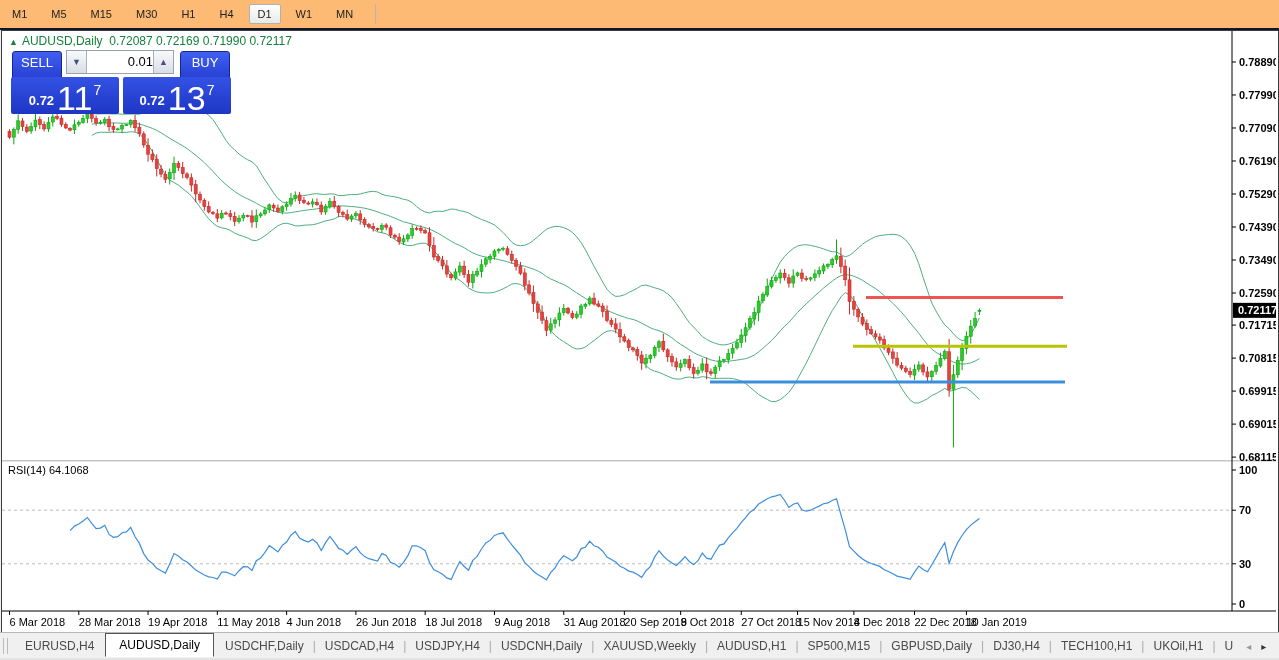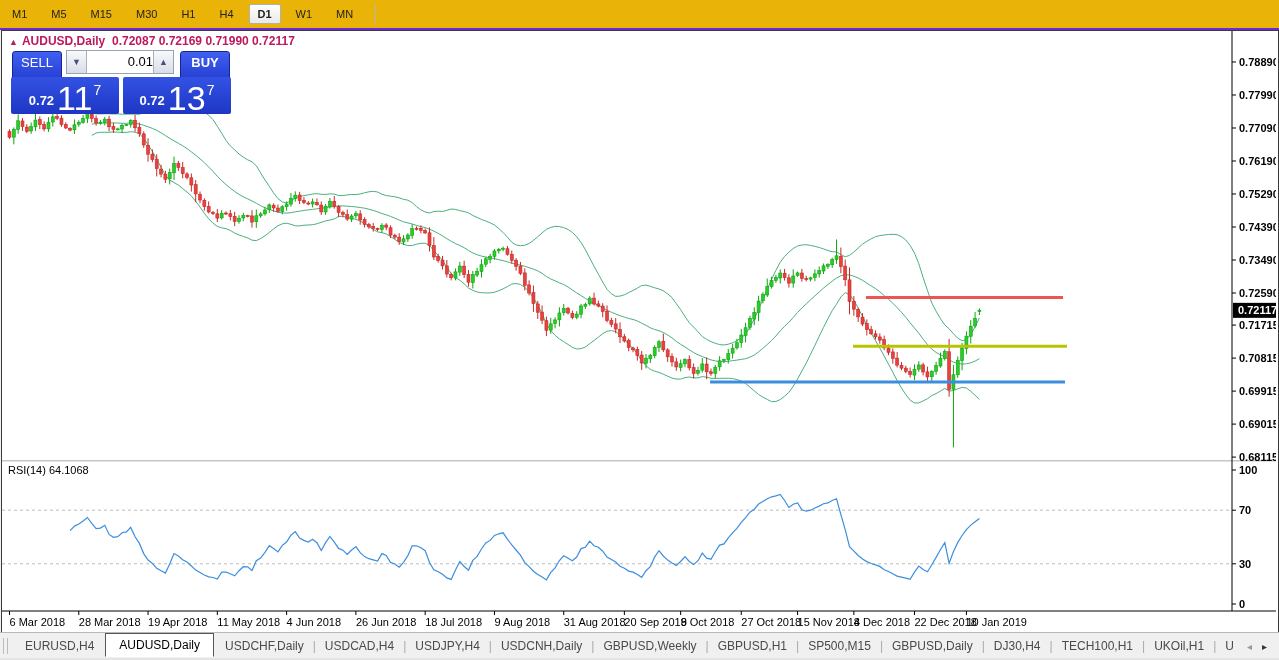--- a/index.html
+++ b/index.html
@@ -1,37 +1,37 @@
 <!DOCTYPE html>
 <html><head>
 <meta charset="utf-8">
 <style>
   html,body{margin:0;padding:0;background:#f0f0f0;width:1279px;height:660px;overflow:hidden;
     font-family:"Liberation Sans","DejaVu Sans",sans-serif;-webkit-font-smoothing:antialiased;}
   
-  .toolbar{position:absolute;left:0;top:0;width:1279px;height:28px;background:#eab308;
-    border-bottom:2px solid #6d28d9;display:flex;align-items:center;}
+  .toolbar{position:absolute;left:0;top:0;width:1279px;height:28px;background:#fdba74;
+    border-bottom:2px solid #0f172a;display:flex;align-items:center;}
   .tfbtn{font-size:11px;color:#222;padding:3px 8px;margin:0 3px;border:1px solid transparent;
     border-radius:2px;cursor:default;}
-  .tfbtn.active{background:linear-gradient(#fefefe,#e9e9e7);border:1px solid #b0b0b0;font-weight:bold;}
+  .tfbtn.active{background:linear-gradient(#fefefe,#e9e9e7);border:1px solid #b0b0b0;}
   .tb-sep{width:1px;height:20px;background:#b5b5b5;margin-left:10px;}
   
   .chart-window{position:absolute;left:1px;top:30px;width:1276px;height:601px;background:#ffffff;
     border:1px solid #3a3a3a;}
-  .chart-title{position:absolute;left:7px;top:3px;font-size:12px;color:#be185d;z-index:5;font-weight:bold;}
+  .chart-title{position:absolute;left:7px;top:3px;font-size:12px;color:#15803d;z-index:5;}
   .chart-title .arr{font-size:9px;margin-right:4px;}
   svg{position:absolute;left:0;top:0;}
   svg text{font-family:"Liberation Sans","DejaVu Sans",sans-serif;}
   
   .trade-panel{position:absolute;left:9px;top:19px;width:220px;height:64px;z-index:6;font-family:"Liberation Sans",sans-serif;}
   .tp-row1{position:absolute;left:0;top:0;width:220px;height:24px;}
   .tp-btn{position:absolute;top:1px;height:38px;width:50px;color:#fff;font-size:13px;text-align:center;
     line-height:22px;background:linear-gradient(#4060f0,#1c34c8);border:1px solid #16249a;border-radius:3px;box-sizing:border-box;}
   .tp-sell{left:1px;}
-  .tp-buy{right:1px;font-weight:bold;}
+  .tp-buy{right:1px;}
   .vol-group{position:absolute;left:55px;top:0;width:108px;height:24px;background:#eef0f4;
     border:1px solid #98a2b8;display:flex;box-sizing:border-box;}
   .vol-btn{width:20px;height:22px;background:linear-gradient(#f8f9fb,#d9dde6);border-right:1px solid #a8b0c4;
     border-left:1px solid #a8b0c4;font-size:9px;color:#44507a;text-align:center;line-height:22px;box-sizing:border-box;}
   .vol-btn:first-child{border-left:none;}
   .vol-btn:last-child{border-right:none;}
   .vol-val{flex:1;background:#fff;font-size:13px;color:#000;text-align:right;line-height:22px;padding-right:0;}
   .tp-price{position:absolute;top:27px;width:108px;height:37px;color:#fff;
     background:linear-gradient(#3352e4,#1e36c4);border-radius:2px;display:flex;align-items:flex-end;justify-content:center;}
   .tp-price .frac{font-size:13px;font-weight:bold;margin-bottom:6px;}
@@ -640,23 +640,23 @@
       <div class="tab">EURUSD,H4</div>
       <div class="tab active">AUDUSD,Daily</div>
       <div class="tab">USDCHF,Daily</div>
       <span class="tabsep">|</span>
       <div class="tab">USDCAD,H4</div>
       <span class="tabsep">|</span>
       <div class="tab">USDJPY,H4</div>
       <span class="tabsep">|</span>
       <div class="tab">USDCNH,Daily</div>
       <span class="tabsep">|</span>
-      <div class="tab">GBPUSD,Weekly</div>
-      <span class="tabsep">|</span>
-      <div class="tab">GBPUSD,H1</div>
+      <div class="tab">XAUUSD,Weekly</div>
+      <span class="tabsep">|</span>
+      <div class="tab">AUDUSD,H1</div>
       <span class="tabsep">|</span>
       <div class="tab">SP500,M15</div>
       <span class="tabsep">|</span>
       <div class="tab">GBPUSD,Daily</div>
       <span class="tabsep">|</span>
       <div class="tab">DJ30,H4</div>
       <span class="tabsep">|</span>
       <div class="tab">TECH100,H1</div>
       <span class="tabsep">|</span>
       <div class="tab">UKOil,H1</div>

